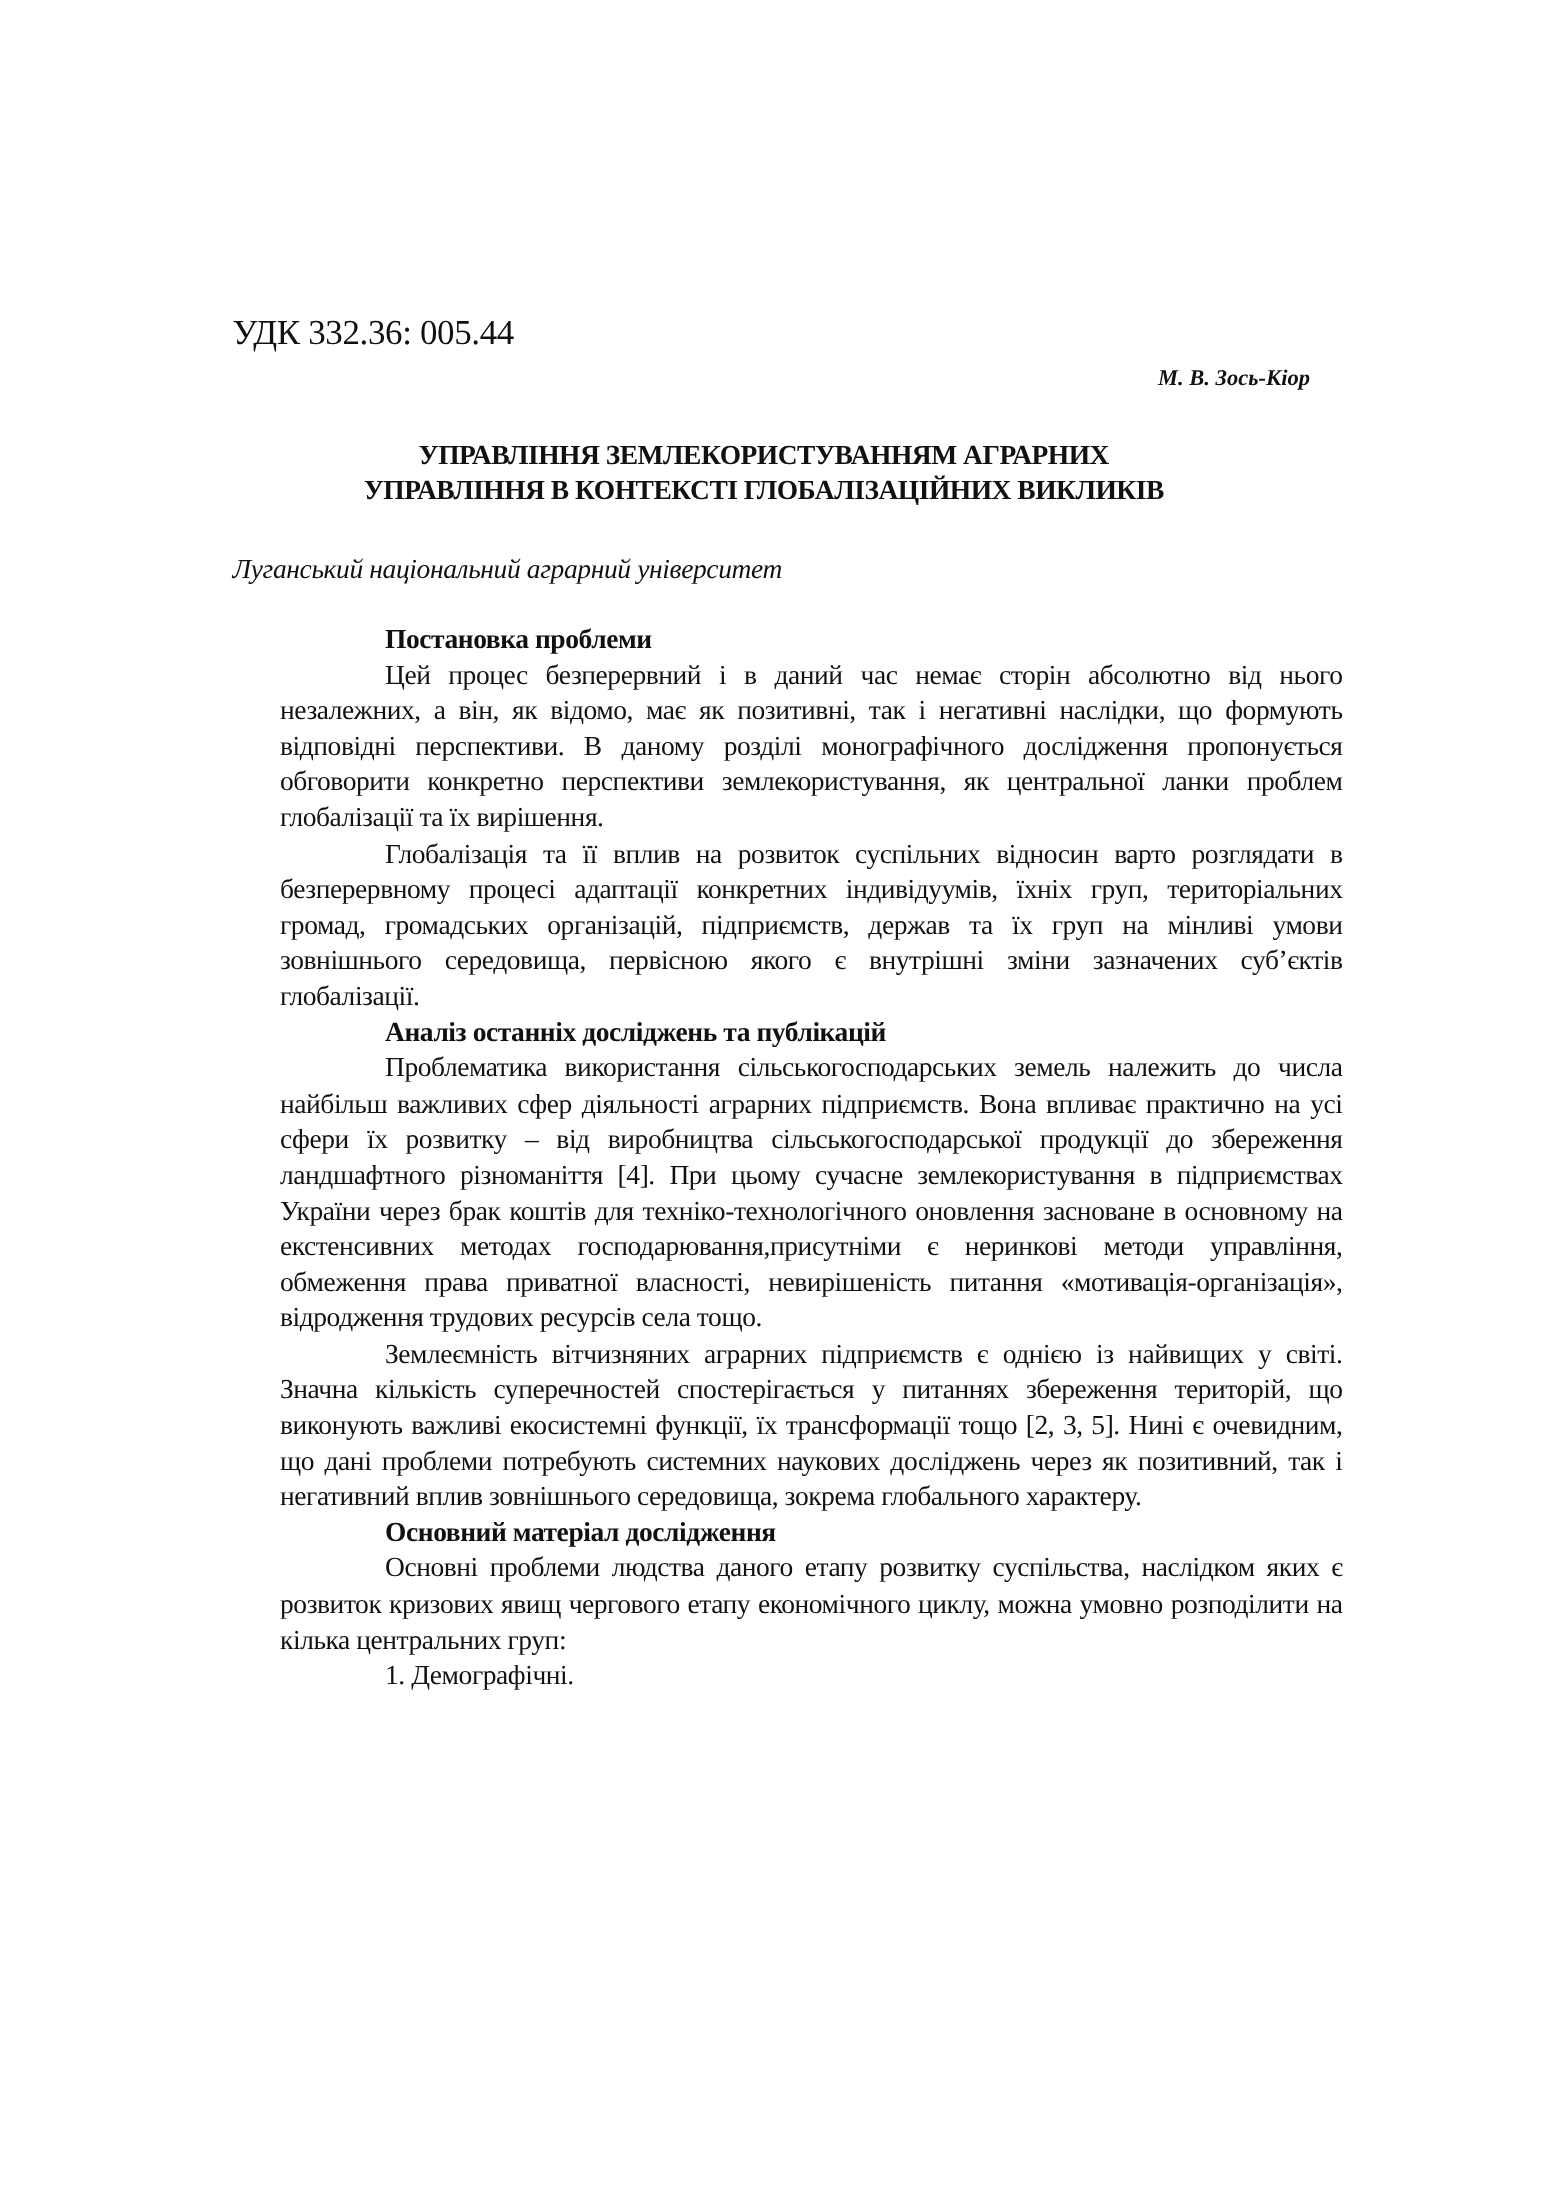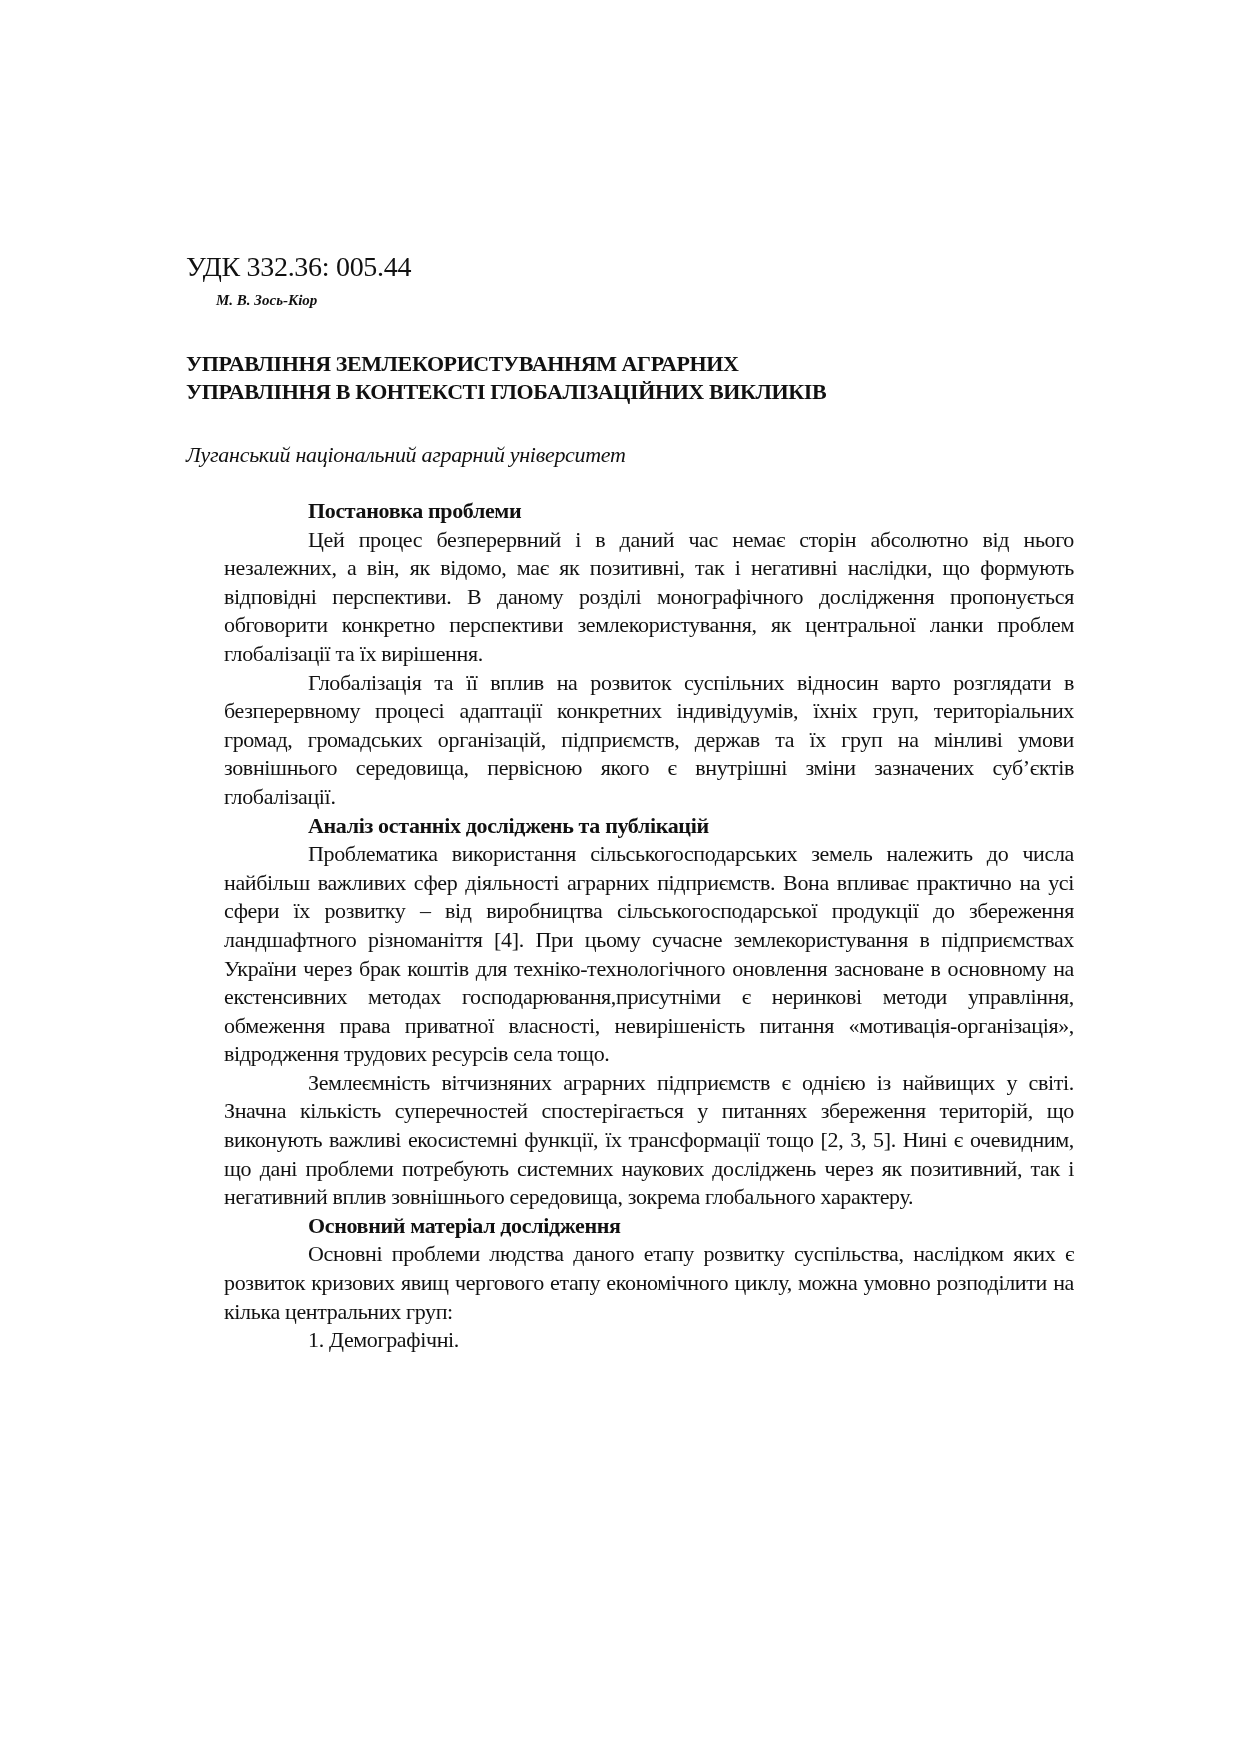--- a/index.html
+++ b/index.html
@@ -2,23 +2,23 @@
 <html><head>
 <meta charset="utf-8">
 <style>
   html, body { margin: 0; padding: 0; background: #ffffff; }
   body {
     width: 1240px; height: 1754px; position: relative; overflow: hidden;
     font-family: "Liberation Serif", serif; color: #111;
   }
   .page { position: absolute; left: 186px; top: 0; width: 850px; }
   .udk { position: absolute; top: 206px; left: 0; font-size: 28px; letter-spacing: -0.3px; margin-top: 45px; }
-  .author { position: absolute; top: 292px; left: 0; width: 850px; text-align: left;
-            font-size: 15px; font-weight: bold; font-style: italic; padding-left: 30px; box-sizing: border-box; }
-  .title { position: absolute; top: 350px; left: 0; width: 850px; 
+  .author { position: absolute; top: 292px; left: 12px; width: 850px; text-align: right;
+            font-size: 18px; font-weight: bold; font-style: italic; padding-left: 30px; box-sizing: border-box; }
+  .title { position: absolute; top: 350px; left: 0; width: 850px; text-align: center;
            font-size: 22px; font-weight: bold; line-height: 28px; letter-spacing: -0.4px; }
   .affil { position: absolute; top: 442px; left: 0; width: 850px; text-align: left;
            font-size: 22px; font-style: italic; letter-spacing: -0.3px; }
   .body { position: absolute; top: 497px; left: 0; width: 850px;
           font-size: 22px; line-height: 28.6px; letter-spacing: -0.35px; margin-left: 38px; }
   .body p { margin: 0; text-align: justify; text-indent: 84px; }
   .body h3 { margin: 0; font-size: 22px; font-weight: bold; padding-left: 84px; line-height: 28.6px; }
   .body p.last { text-align-last: left; }
   .b { font-weight: bold; }
 </style>

